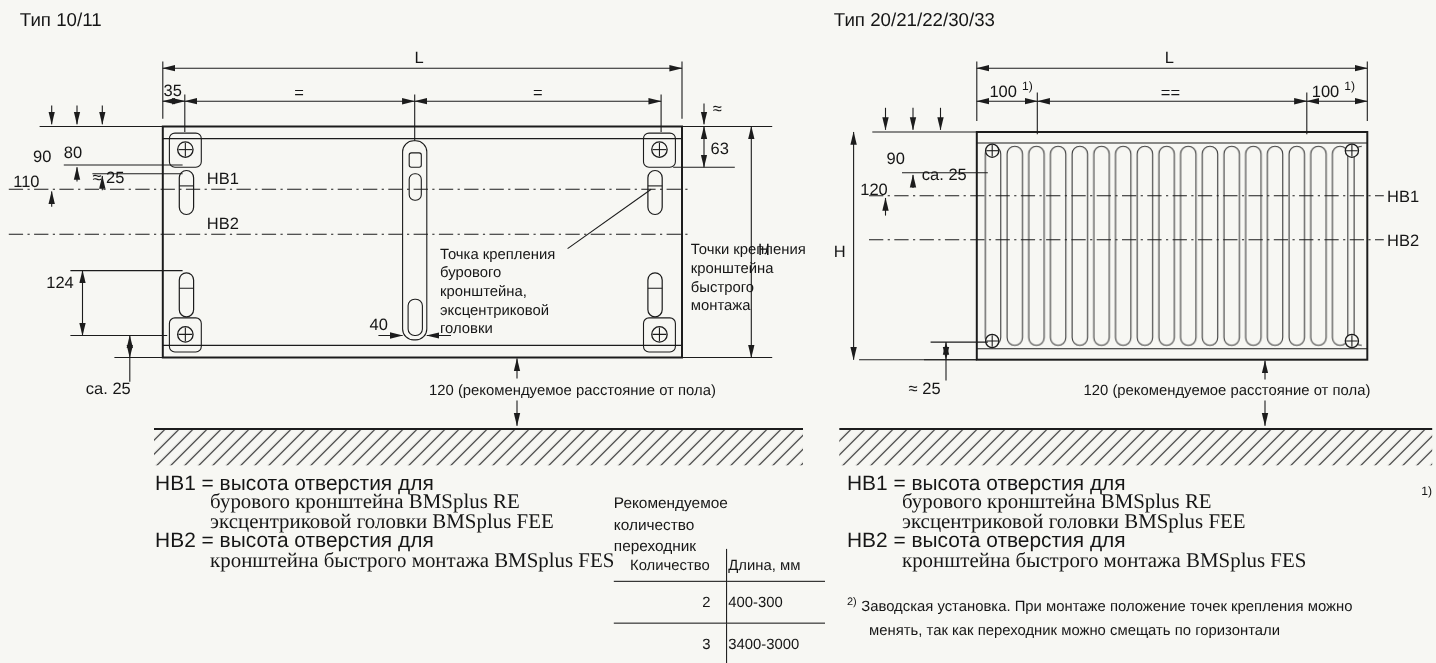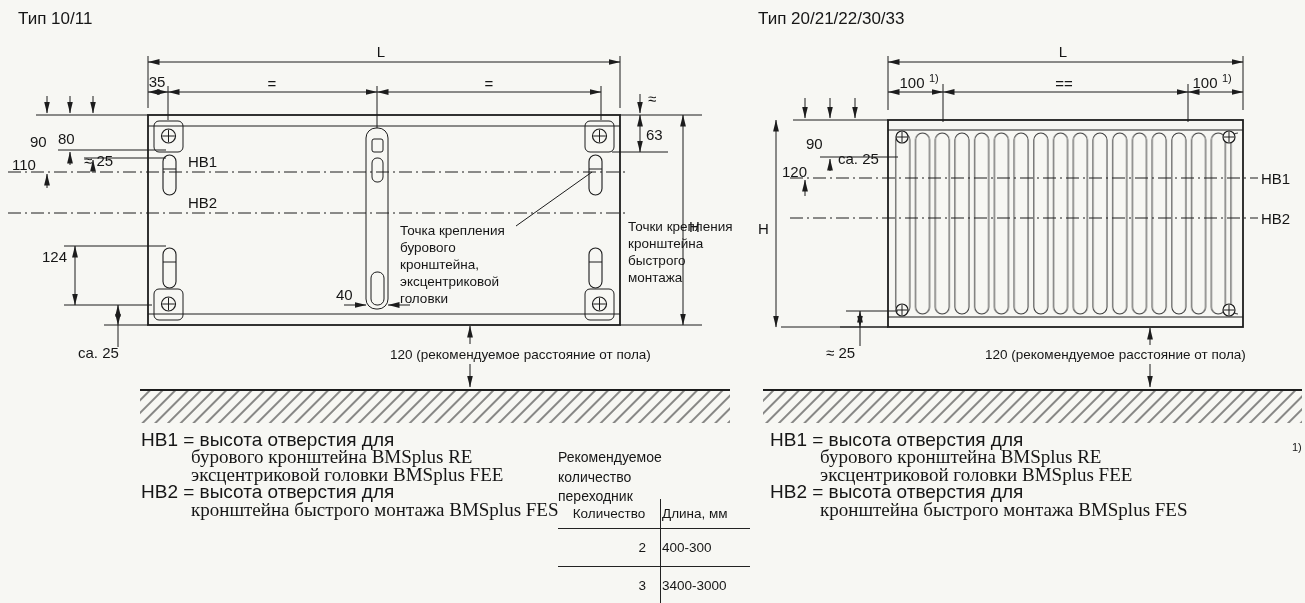--- a/index.html
+++ b/index.html
@@ -298,15 +298,17 @@
 
 <div class="legend" style="left:770px;top:431px;">
   <div>HB1 = высота отверстия для</div>
   <div class="ind">бурового кронштейна BMSplus RE</div>
   <div class="ind">эксцентриковой головки BMSplus FEE</div>
   <div>HB2 = высота отверстия для</div>
   <div class="ind">кронштейна быстрого монтажа BMSplus FES</div>
 </div>
 
 <div class="footnote" style="left:770px;top:537px;">
+  <div><sup>2)</sup><span>Заводская установка. При монтаже положение точек крепления можно</span></div>
+  <div class="ind2">менять, так как переходник можно смещать по горизонтали</div>
 </div>
 
 <span class="edge" style="left:1292px;top:441px;">1)</span>
 
 </body></html>

